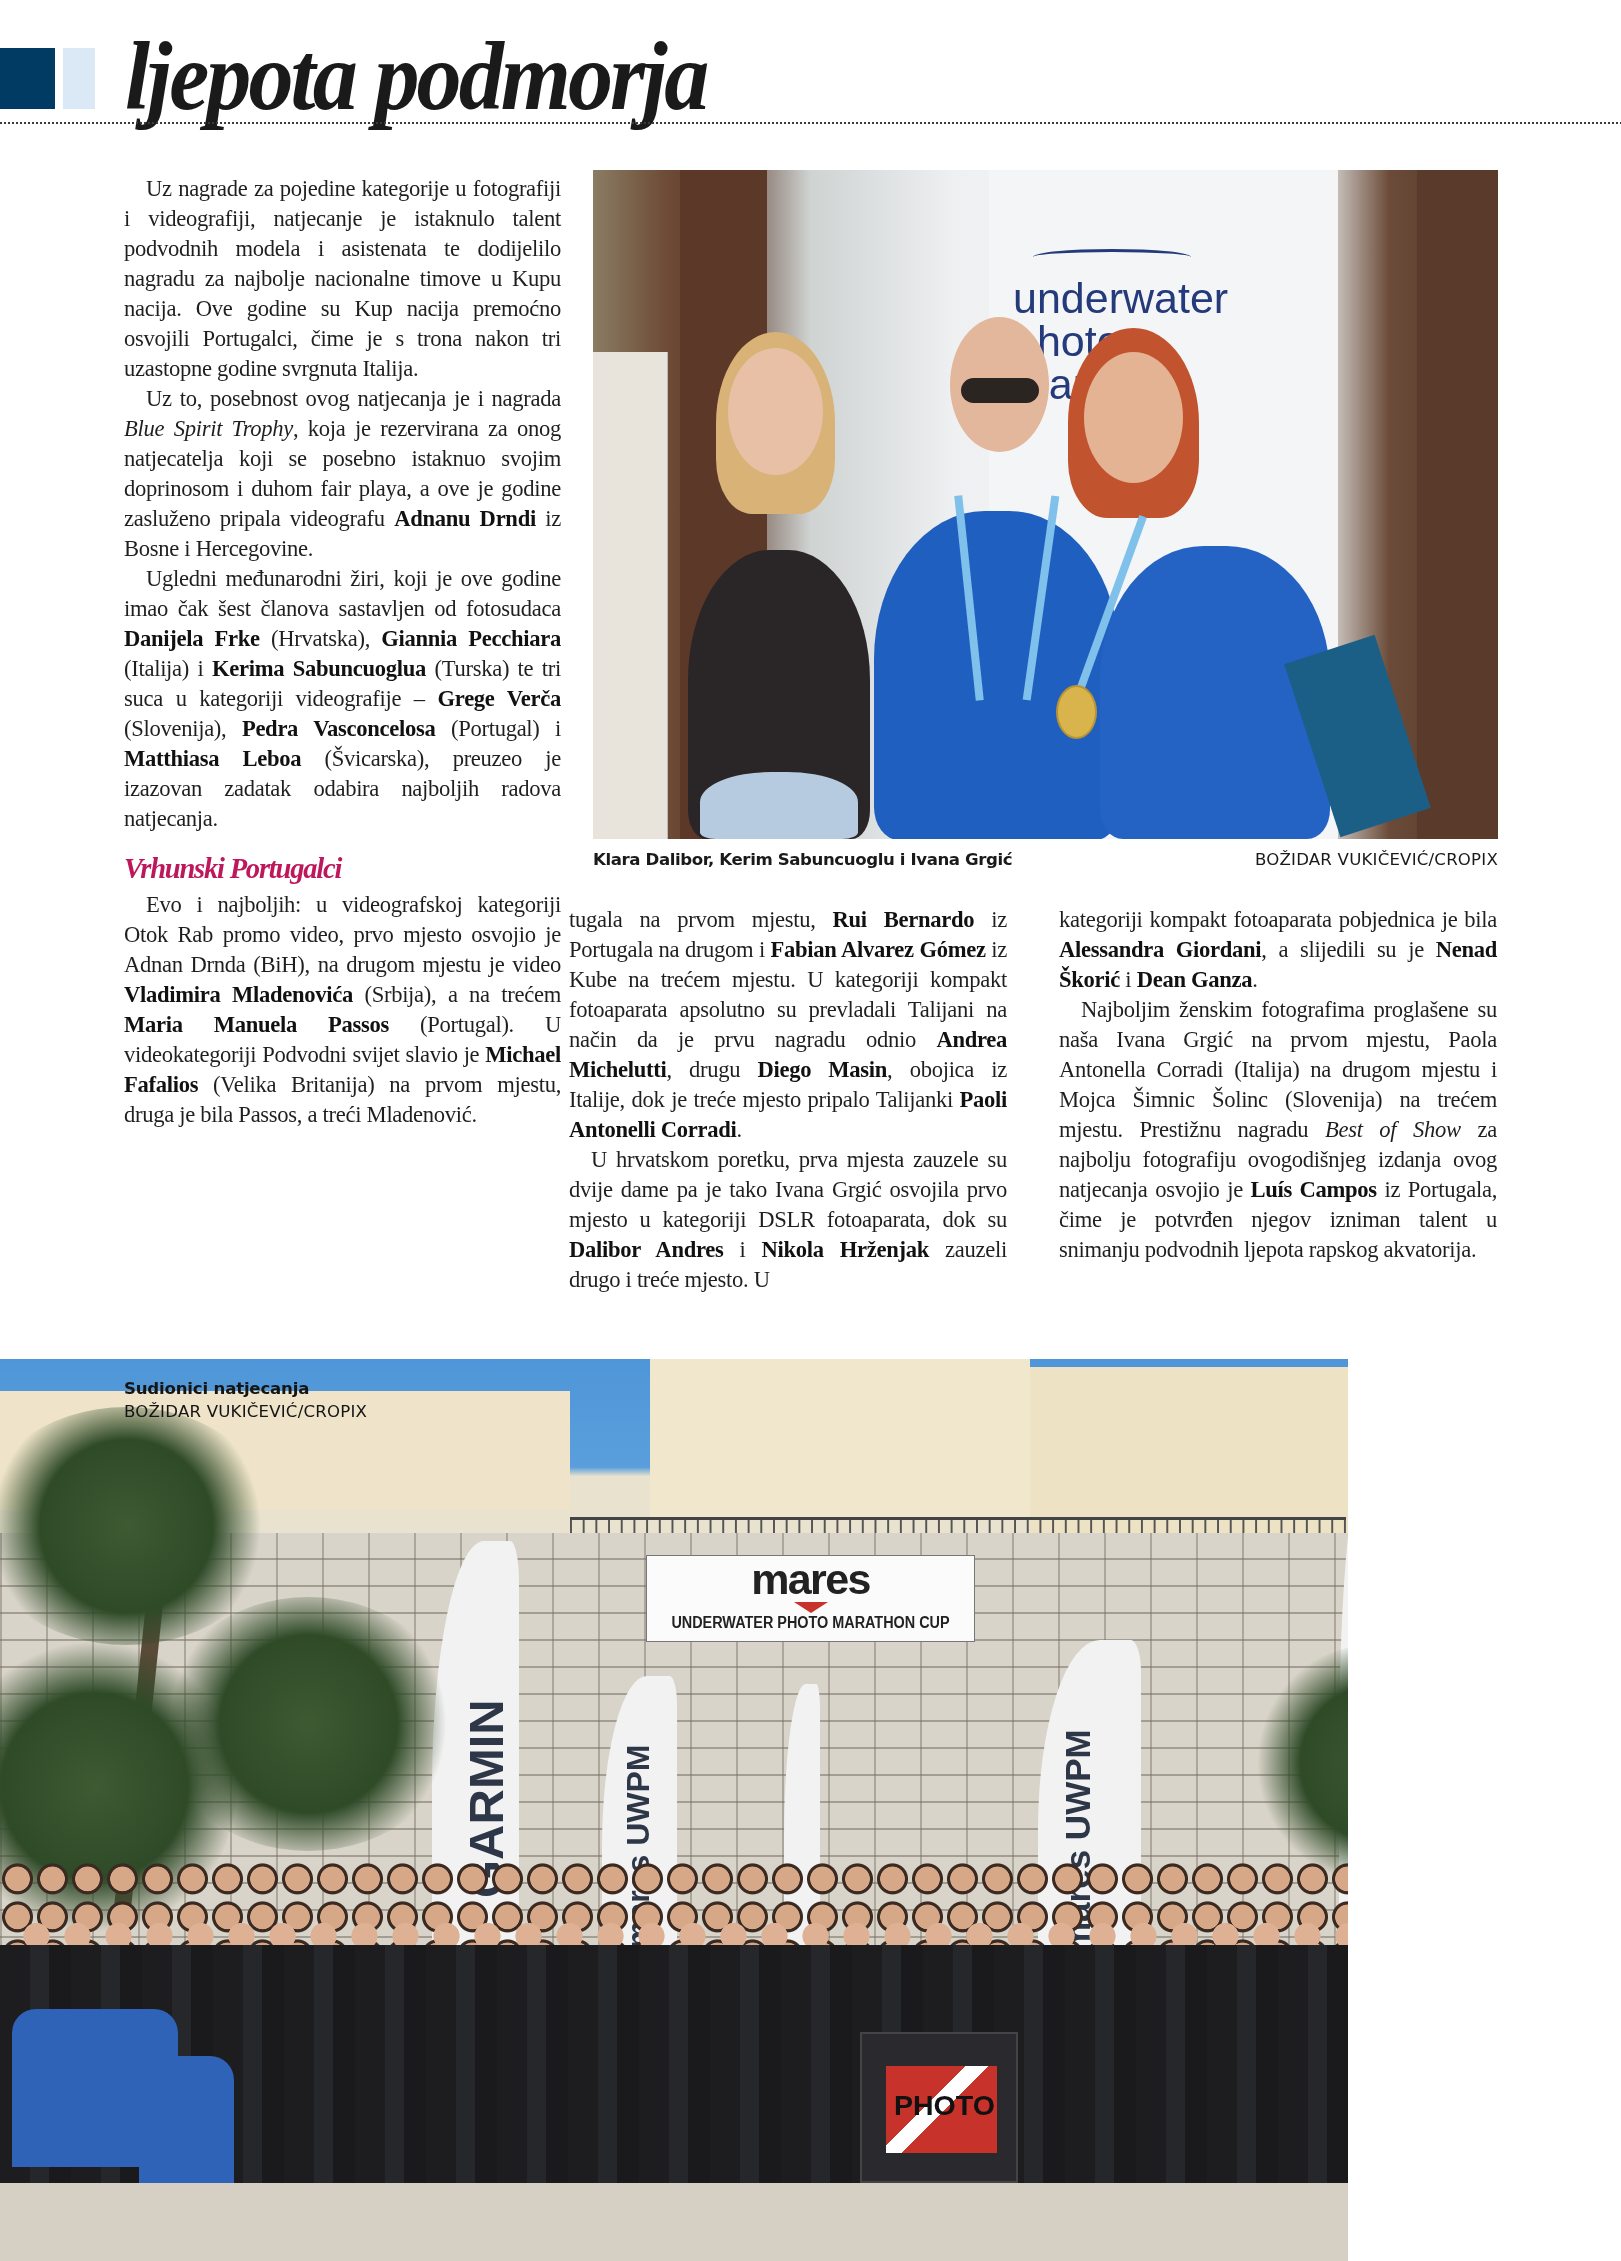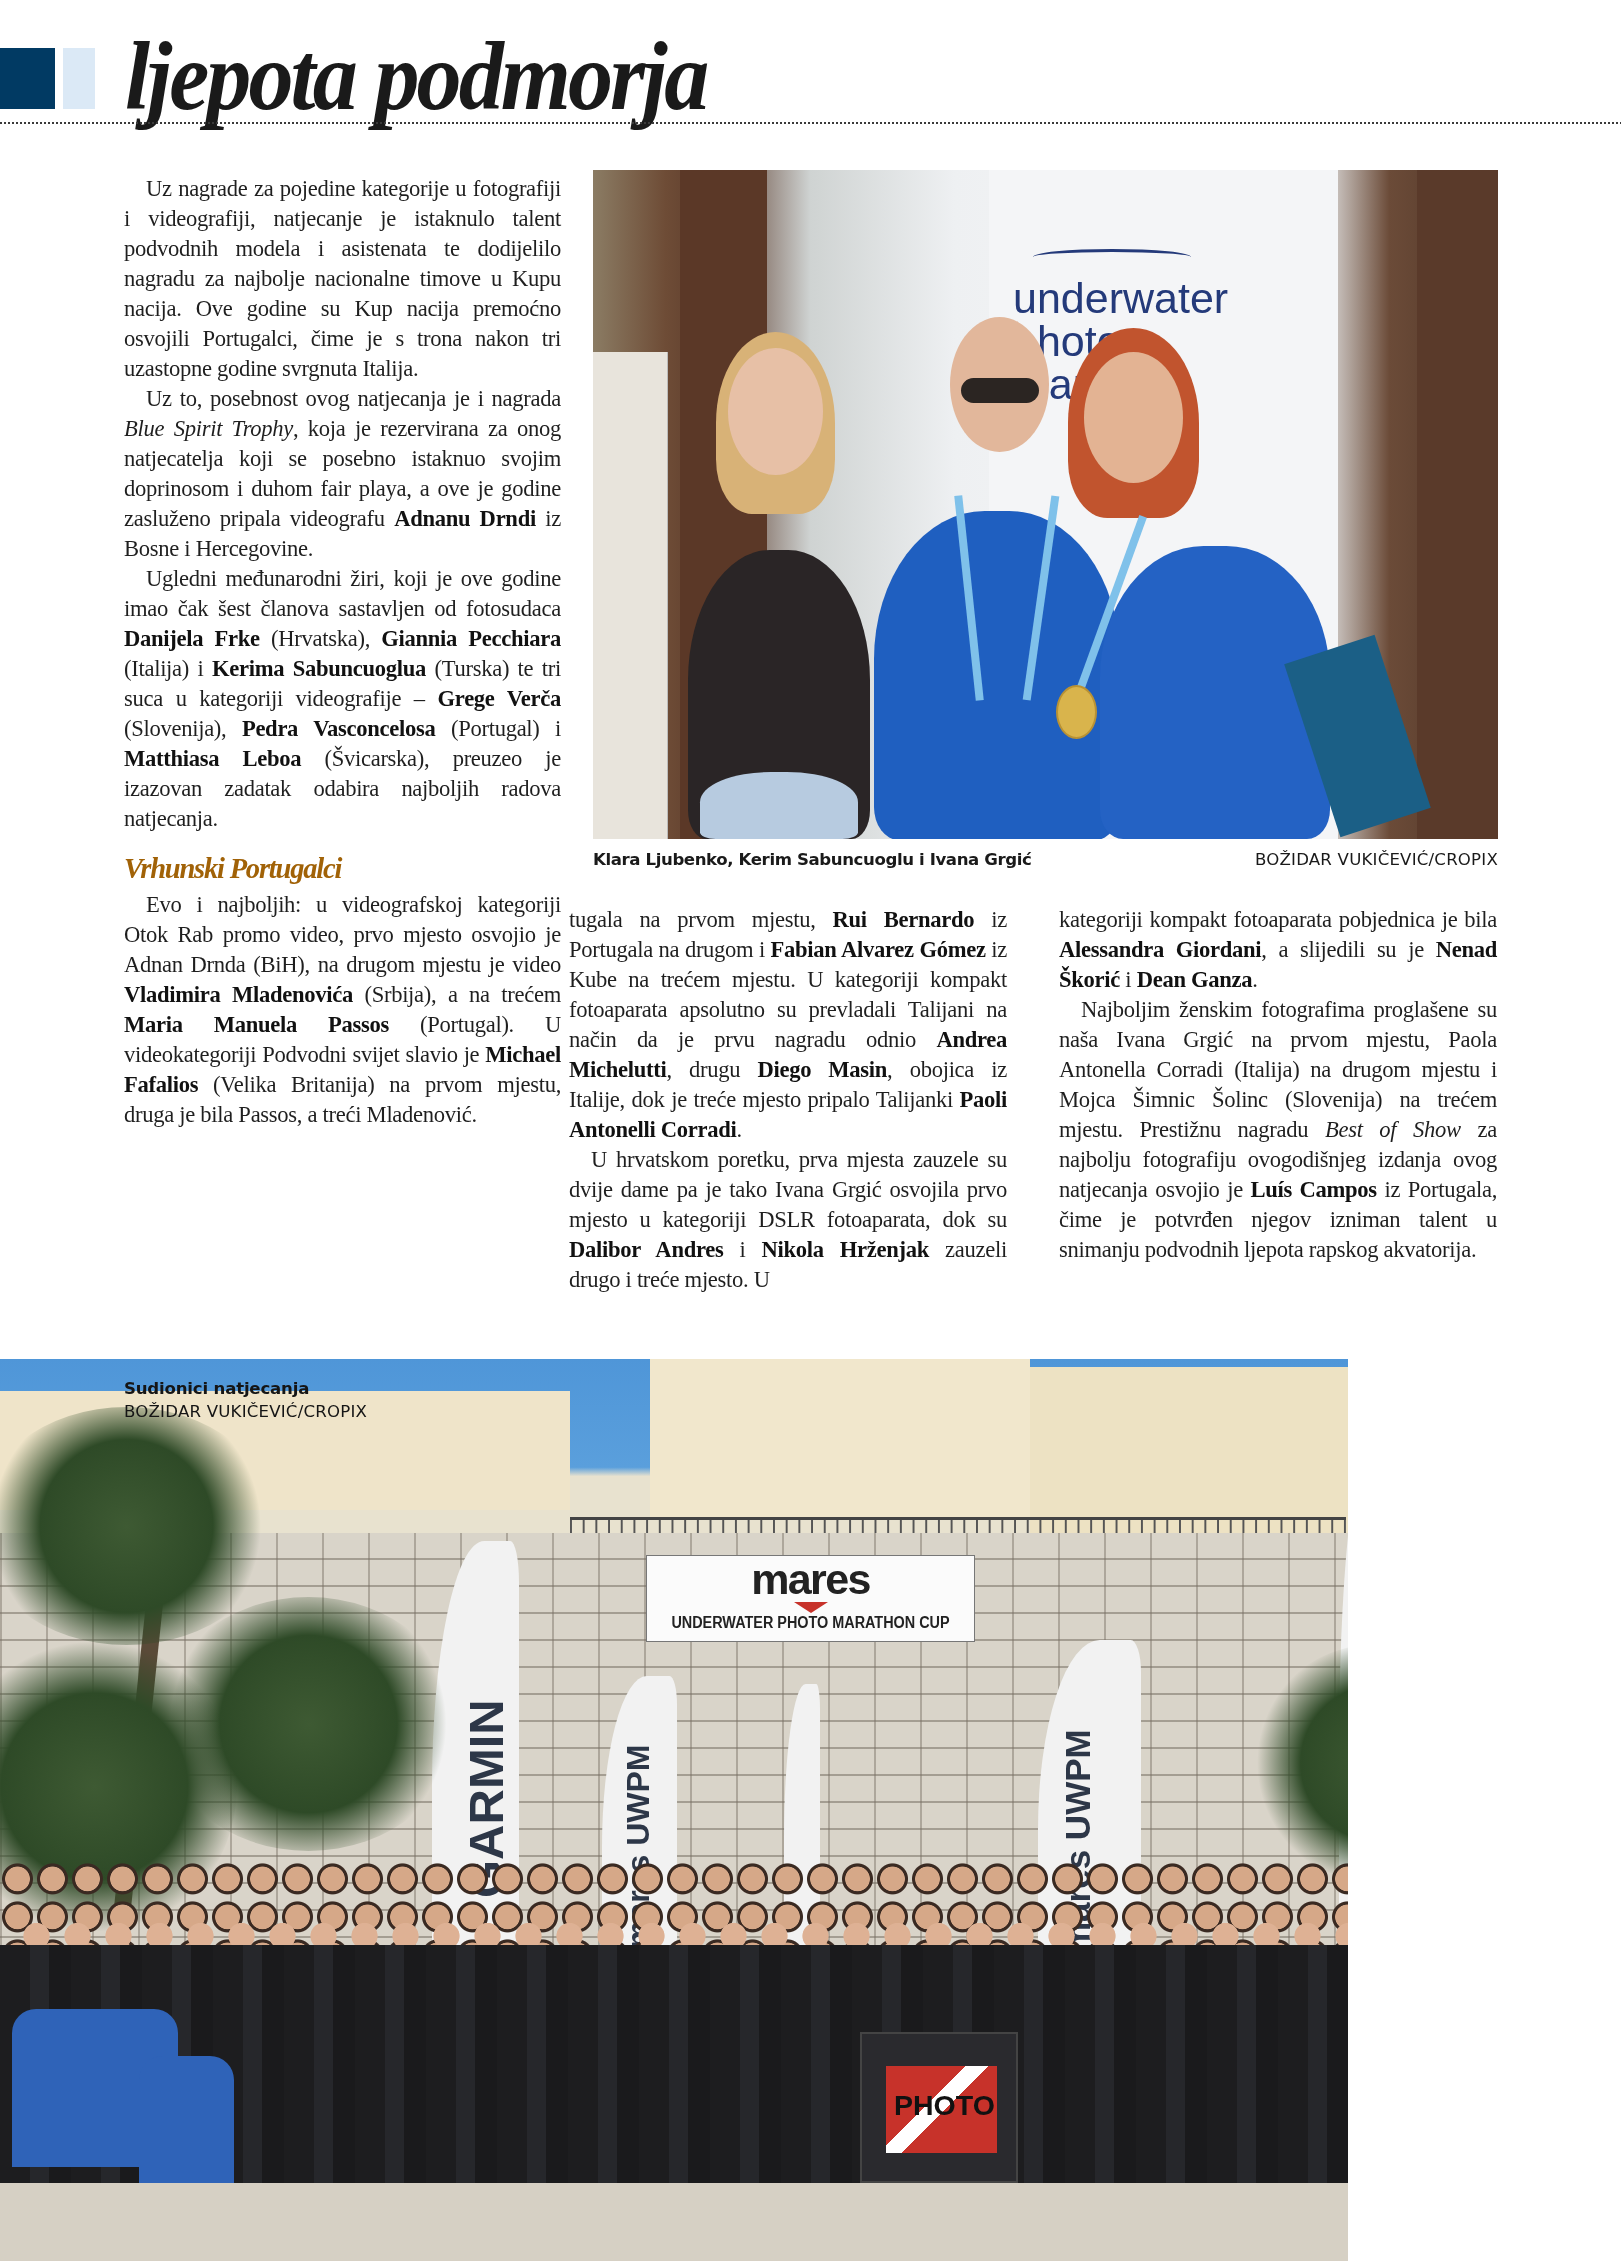--- a/index.html
+++ b/index.html
@@ -19,21 +19,21 @@
     text-align: justify; hyphens: manual; color: #1f1f1f; letter-spacing: -0.3px; }
   .col p { text-indent: 22px; }
   .col p.noindent { text-indent: 0; }
   .col b { font-weight: 700; color: #111; }
   .col i { font-style: italic; margin-top: 20px; }
   .col1 { left: 124px; top: 174px; width: 437px; }
   .col2 { left: 569px; top: 905px; width: 438px; }
   .col3 { left: 1059px; top: 905px; width: 438px; }
 
   .subhead { font-family: "Liberation Serif", "DejaVu Serif", serif; font-style: italic; font-weight: 700; font-size: 28.5px;
-    letter-spacing: -1.2px; line-height: 35px; margin: 17.4px 0 3.2px; color: #a16207; text-indent: 0 !important; }
+    letter-spacing: -1.2px; line-height: 35px; margin: 17.4px 0 3.2px; color: #be185d; text-indent: 0 !important; }
 
   
   .photo-top { position: absolute; left: 593px; top: 170px; width: 905px; height: 669px; overflow: hidden;
     background: linear-gradient(90deg, #8b7c64 0%, #6e4c36 8%, #5a3a2b 14%, #cfd3d2 24%, #eef0f2 40%, #f7f7f8 70%, #e9ebec 80%, #6b4b38 88%, #4e3426 100%); }
   .pt-frame-l { position: absolute; left: 87px; top: 0; width: 87px; height: 100%; background: #5b3827; }
   .pt-poster { position: absolute; left: 0; top: 182px; width: 75px; height: 487px; background: #e8e4dc; border-right: 1.6px solid #bbb; }
   .pt-banner { position: absolute; left: 396px; top: 0; width: 349px; height: 669px; background: #f4f5f7; }
   .pt-banner-text { position: absolute; left: 420px; top: 107px; font-family: "Liberation Sans", sans-serif; color: #243a7a; font-size: 43px; line-height: 1; }
   .pt-banner-wave { position: absolute; left: 440px; top: 79px; width: 158px; height: 16px; border-top: 3.2px solid #243a7a; border-radius: 50%; }
   .pt-frame-r { position: absolute; left: 824px; top: 0; width: 81px; height: 100%; background: #5a3a2a; }
@@ -125,21 +125,21 @@
   <div class="person p2-glasses"></div>
   <div class="lanyard" style="left:372px;top:325px;height:206px;transform:rotate(-6deg);"></div>
   <div class="lanyard" style="left:444px;top:325px;height:206px;transform:rotate(8deg);"></div>
   <div class="person p3-hair"></div>
   <div class="person p3-body"></div>
   <div class="person p3-head"></div>
   <div class="lanyard" style="left:515px;top:341px;height:182px;transform:rotate(20deg);"></div>
   <div class="medal"></div>
   <div class="book"></div>
 </div>
-<div class="caption-top">Klara Ljubenko, Kerim Sabuncuoglu i Ivana Grgić</div>
+<div class="caption-top">Klara Dalibor, Kerim Sabuncuoglu i Ivana Grgić</div>
 <div class="credit-top">BOŽIDAR VUKIČEVIĆ/CROPIX</div>
 
 <div class="col col2">
   <p class="noindent"><span>tugala na prvom mjestu, </span><b>Rui Bernardo</b><span> iz Portugala na drugom i </span><b>Fabian Alvarez Gómez</b><span> iz Kube na trećem mjestu. U kategoriji kompakt fotoaparata apsolutno su prevladali Talijani na način da je prvu nagradu odnio </span><b>Andrea Michelutti</b><span>, drugu </span><b>Diego Masin</b><span>, obojica iz Italije, dok je treće mjesto pripalo Talijanki </span><b>Paoli Antonelli Corradi</b><span>.</span></p>
   <p><span>U hrvatskom poretku, prva mjesta zauzele su dvije dame pa je tako Ivana Grgić osvojila prvo mjesto u kategoriji DSLR fotoaparata, dok su </span><b>Dalibor Andres</b><span> i </span><b>Nikola Hrženjak</b><span> zauzeli drugo i treće mjesto. U</span></p>
 </div>
 
 <div class="col col3">
   <p class="noindent"><span>kategoriji kompakt fotoaparata pobjednica je bila </span><b>Alessandra Giordani</b><span>, a slijedili su je </span><b>Nenad Škorić</b><span> i </span><b>Dean Ganza</b><span>.</span></p>
   <p><span>Najboljim ženskim fotografima proglašene su naša Ivana Grgić na prvom mjestu, Paola Antonella Corradi (Italija) na drugom mjestu i Mojca Šimnic Šolinc (Slovenija) na trećem mjestu. Prestižnu nagradu </span><i>Best of Show</i><span> za najbolju fotografiju ovogodišnjeg izdanja ovog natjecanja osvojio je </span><b>Luís Campos</b><span> iz Portugala, čime je potvrđen njegov izniman talent u snimanju podvodnih ljepota rapskog akvatorija.</span></p>

